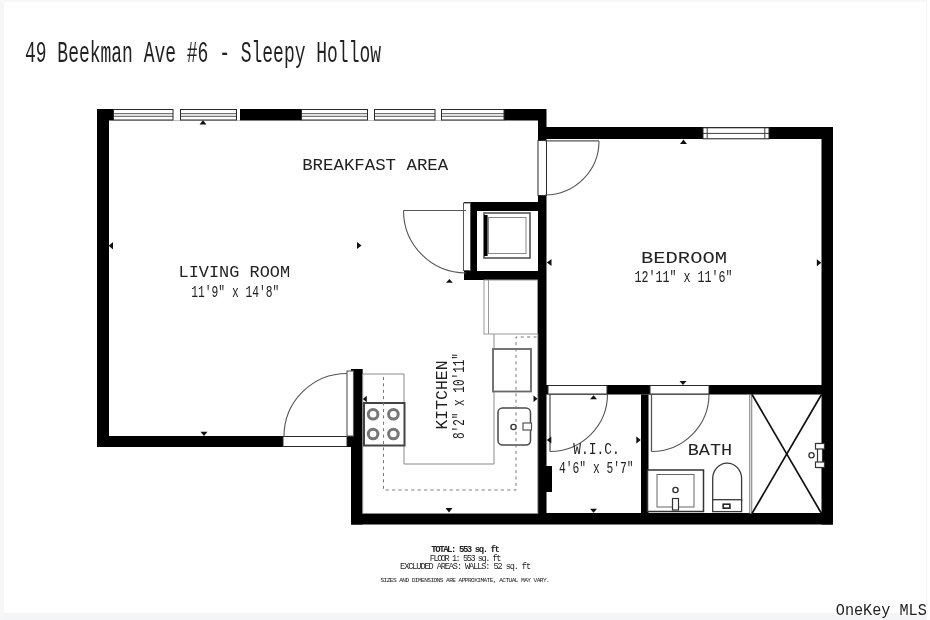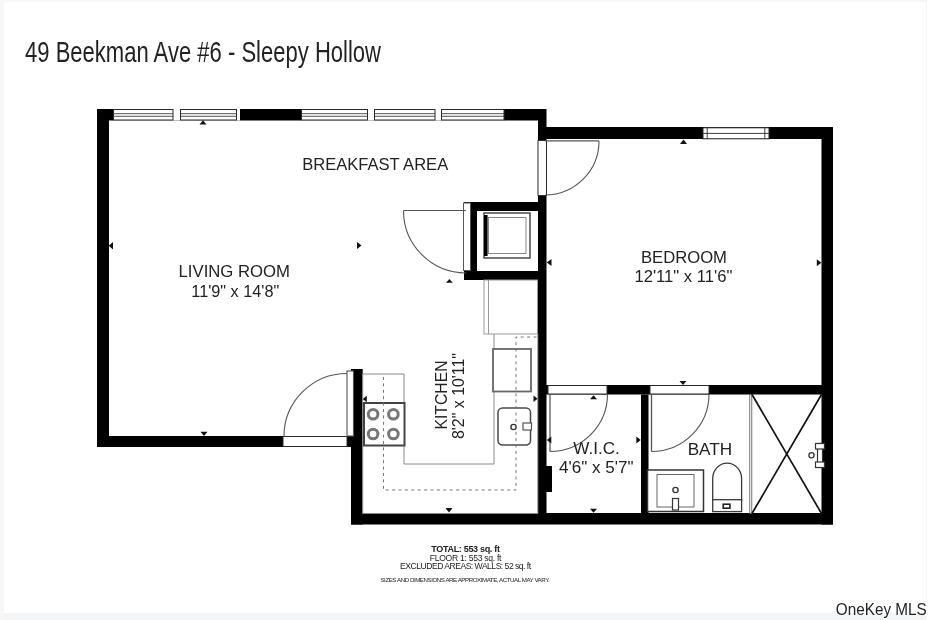--- a/index.html
+++ b/index.html
@@ -1,16 +1,16 @@
 <!DOCTYPE html>
 <html><head>
 <meta charset="utf-8">
 <style>
   html,body{margin:0;padding:0;background:#fff;}
-  #page{position:relative;width:927px;height:620px;background:#fff;overflow:hidden;font-family:Liberation Sans, sans-serif;}
+  #page{position:relative;width:927px;height:620px;background:#fff;overflow:hidden;font-family:Liberation Mono, monospace;}
   svg{position:absolute;left:0;top:0;}
   text{fill:#222;}
 </style>
 </head>
 <body>
 <div id="page">
 <svg width="930" height="620" viewBox="0 0 930 620">
 
   <rect x="0" y="0" width="930" height="620" fill="#ffffff"></rect>
 

